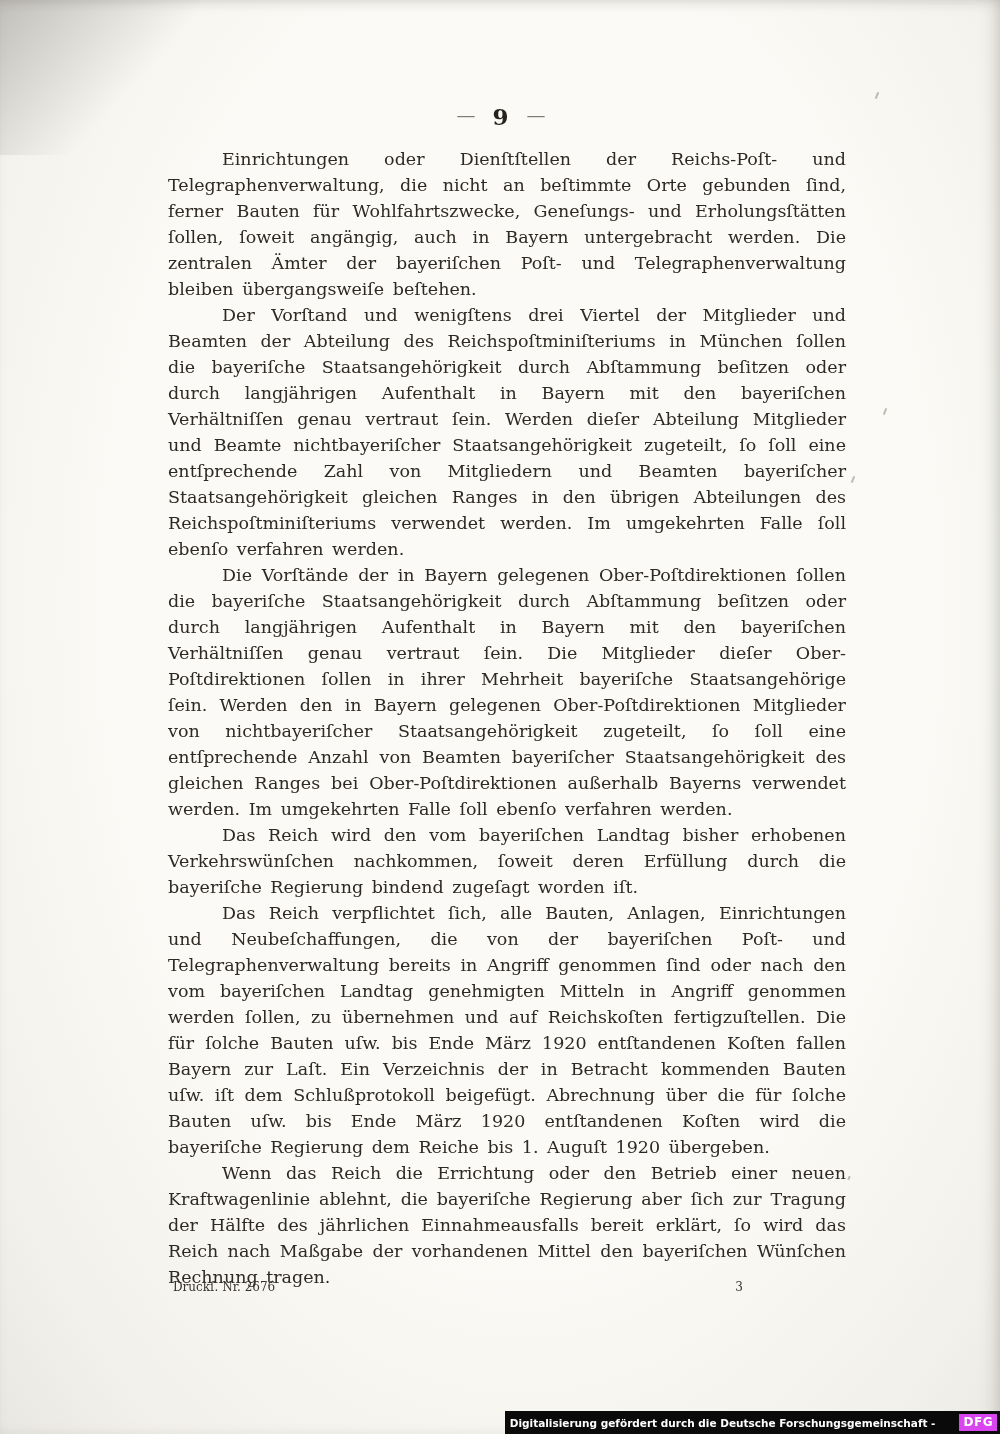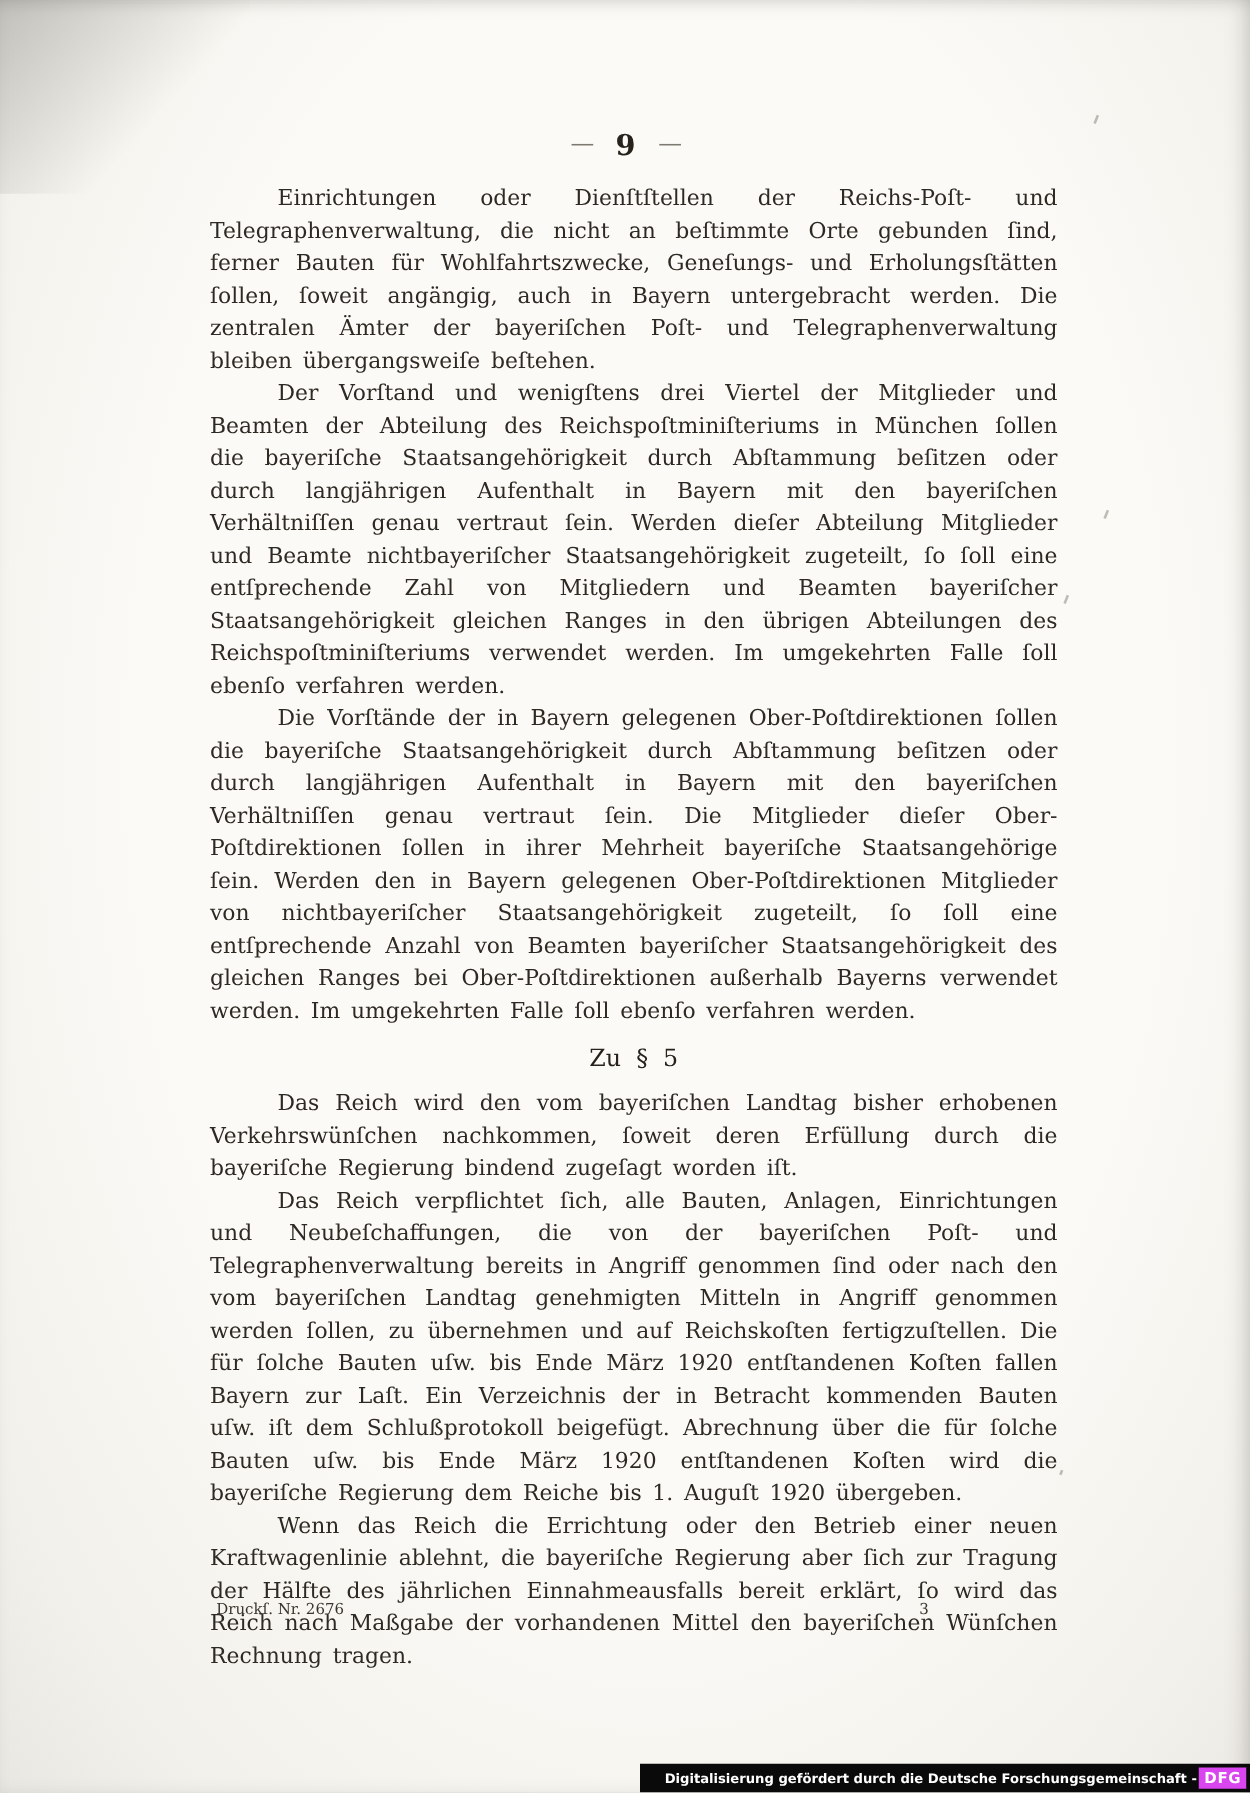--- a/index.html
+++ b/index.html
@@ -45,23 +45,23 @@
   }
 
   .footer {
     position: absolute; top: 1280px; left: 173px; width: 570px;
     display: flex; justify-content: space-between;
     font-size: 12px; color: #38332b;
   }
 
   .dfg-bar {
     position: absolute; right: 0; bottom: 0; height: 23px;
-    display: flex; align-items: center; gap: 2px;
+    display: flex; align-items: center; gap: 24px;
     background: #0a0a0a; color: #ffffff;
-    padding: 0 3px 0 20px;
+    padding: 0 3px 0 5px;
     font-family: "DejaVu Sans", "Liberation Sans", sans-serif;
     font-size: 10.5px; font-weight: bold; white-space: nowrap;
   }
   .dfg-logo {
     display: inline-block; background: #d946ef; color: #ffffff;
     font-size: 12px; font-weight: bold; padding: 2px 4px 3px;
     letter-spacing: .5px; line-height: 1;
   }
 
   .artifact {
@@ -78,21 +78,20 @@
   <div class="corner-shade"></div>
 
   <div class="header-row">
     <span class="dash">—</span><span class="pagenum">9</span><span class="dash">—</span>
   </div>
 
   <div class="content">
     <p class="para">Einrichtungen oder Dienſtſtellen der Reichs-Poſt- und Telegraphenverwaltung, die nicht an beſtimmte Orte gebunden ſind, ferner Bauten für Wohlfahrtszwecke, Geneſungs- und Erholungsſtätten ſollen, ſoweit angängig, auch in Bayern untergebracht werden. Die zentralen Ämter der bayeriſchen Poſt- und Telegraphenverwaltung bleiben übergangsweiſe beſtehen.</p>
     <p class="para">Der Vorſtand und wenigſtens drei Viertel der Mitglieder und Beamten der Abteilung des Reichspoſtminiſteriums in München ſollen die bayeriſche Staatsangehörigkeit durch Abſtammung beſitzen oder durch langjährigen Aufenthalt in Bayern mit den bayeriſchen Verhältniſſen genau vertraut ſein. Werden dieſer Abteilung Mitglieder und Beamte nichtbayeriſcher Staatsangehörigkeit zugeteilt, ſo ſoll eine entſprechende Zahl von Mitgliedern und Beamten bayeriſcher Staatsangehörigkeit gleichen Ranges in den übrigen Abteilungen des Reichspoſtminiſteriums verwendet werden. Im umgekehrten Falle ſoll ebenſo verfahren werden.</p>
     <p class="para">Die Vorſtände der in Bayern gelegenen Ober-Poſtdirektionen ſollen die bayeriſche Staatsangehörigkeit durch Abſtammung beſitzen oder durch langjährigen Aufenthalt in Bayern mit den bayeriſchen Verhältniſſen genau vertraut ſein. Die Mitglieder dieſer Ober-Poſtdirektionen ſollen in ihrer Mehrheit bayeriſche Staatsangehörige ſein. Werden den in Bayern gelegenen Ober-Poſtdirektionen Mitglieder von nichtbayeriſcher Staatsangehörigkeit zugeteilt, ſo ſoll eine entſprechende Anzahl von Beamten bayeriſcher Staatsangehörigkeit des gleichen Ranges bei Ober-Poſtdirektionen außerhalb Bayerns verwendet werden. Im umgekehrten Falle ſoll ebenſo verfahren werden.</p>
-    <div class="heading">Zu § 5</div>
     <p class="para">Das Reich wird den vom bayeriſchen Landtag bisher erhobenen Verkehrswünſchen nachkommen, ſoweit deren Erfüllung durch die bayeriſche Regierung bindend zugeſagt worden iſt.</p>
     <p class="para">Das Reich verpflichtet ſich, alle Bauten, Anlagen, Einrichtungen und Neubeſchaffungen, die von der bayeriſchen Poſt- und Telegraphenverwaltung bereits in Angriff genommen ſind oder nach den vom bayeriſchen Landtag genehmigten Mitteln in Angriff genommen werden ſollen, zu übernehmen und auf Reichskoſten fertigzuſtellen. Die für ſolche Bauten uſw. bis Ende März 1920 entſtandenen Koſten fallen Bayern zur Laſt. Ein Verzeichnis der in Betracht kommenden Bauten uſw. iſt dem Schlußprotokoll beigefügt. Abrechnung über die für ſolche Bauten uſw. bis Ende März 1920 entſtandenen Koſten wird die bayeriſche Regierung dem Reiche bis 1. Auguſt 1920 übergeben.</p>
     <p class="para">Wenn das Reich die Errichtung oder den Betrieb einer neuen Kraftwagenlinie ablehnt, die bayeriſche Regierung aber ſich zur Tragung der Hälfte des jährlichen Einnahmeausfalls bereit erklärt, ſo wird das Reich nach Maßgabe der vorhandenen Mittel den bayeriſchen Wünſchen Rechnung tragen.</p>
   </div>
 
   <div class="footer">
     <span>Druckſ. Nr. 2676</span>
     <span>3</span>
   </div>
 

